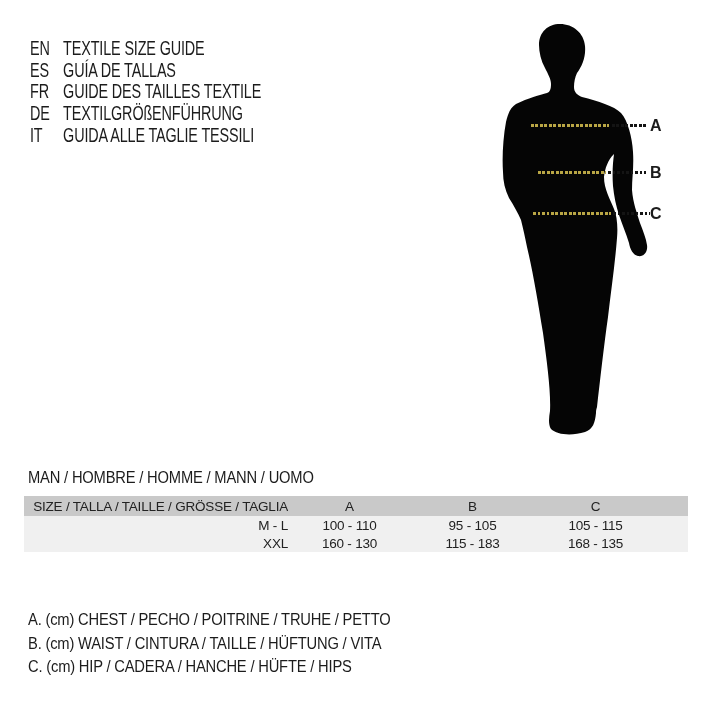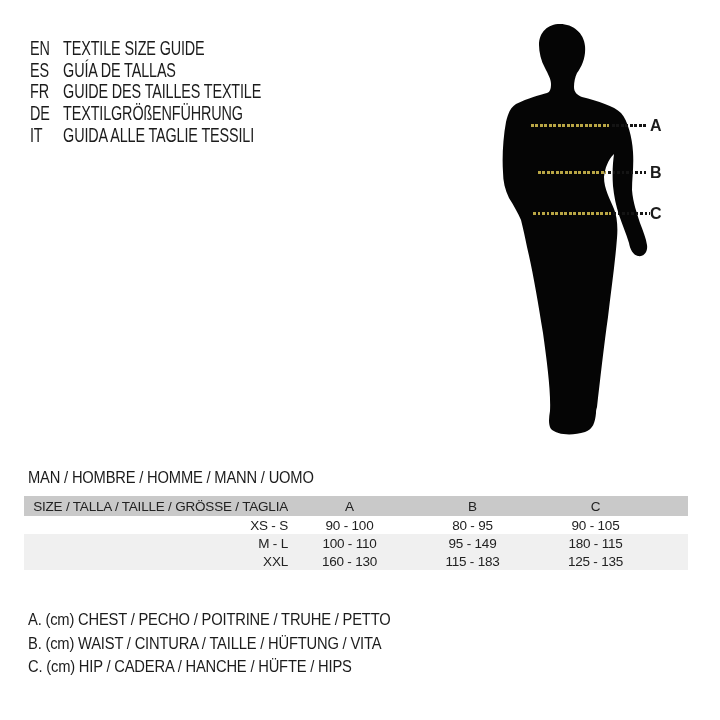--- a/index.html
+++ b/index.html
@@ -141,39 +141,32 @@
     <thead>
       <tr>
         <th class="col-size">SIZE / TALLA / TAILLE / GRÖSSE / TAGLIA</th>
         <th class="col-num">A</th>
         <th class="col-num">B</th>
         <th class="col-num">C</th>
         <th></th>
       </tr>
     </thead>
     <tbody>
-      <tr>
-        <td class="col-size">XS - S</td>
-        <td class="col-num">90 - 100</td>
-        <td class="col-num">80 - 95</td>
-        <td class="col-num">90 - 105</td>
-        <td></td>
-      </tr>
       <tr class="alt">
         <td class="col-size">M - L</td>
         <td class="col-num">100 - 110</td>
-        <td class="col-num">95 - 149</td>
-        <td class="col-num">180 - 115</td>
+        <td class="col-num">95 - 105</td>
+        <td class="col-num">105 - 115</td>
         <td></td>
       </tr>
       <tr class="alt">
         <td class="col-size">XXL</td>
         <td class="col-num">160 - 130</td>
         <td class="col-num">115 - 183</td>
-        <td class="col-num">125 - 135</td>
+        <td class="col-num">168 - 135</td>
         <td></td>
       </tr>
     </tbody>
   </table>
 
   <div class="abs legend">
     <div class="cond">
       <div>A. (cm) CHEST / PECHO / POITRINE / TRUHE / PETTO</div>
       <div>B. (cm) WAIST / CINTURA / TAILLE / HÜFTUNG / VITA</div>
       <div>C. (cm) HIP / CADERA / HANCHE / HÜFTE / HIPS</div>

